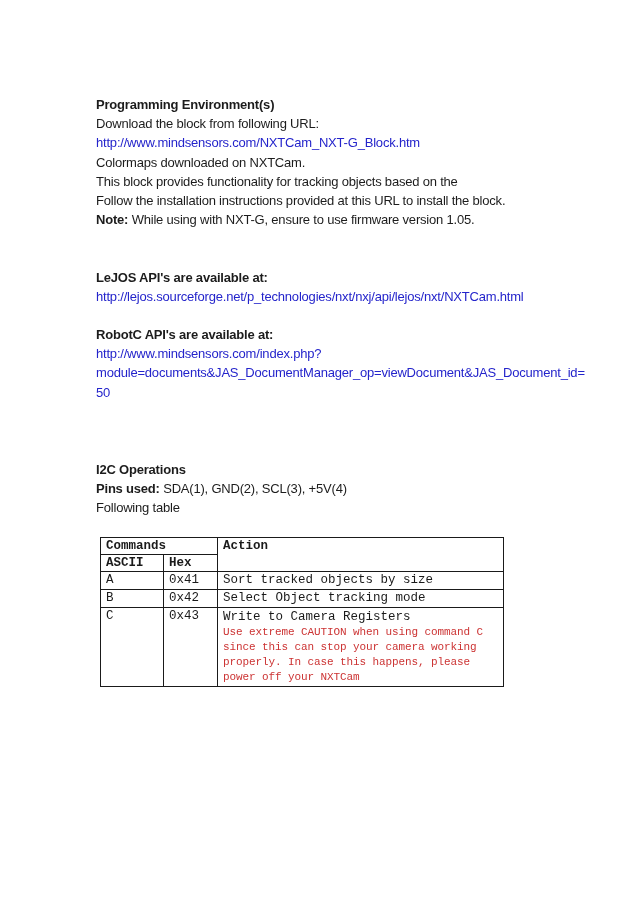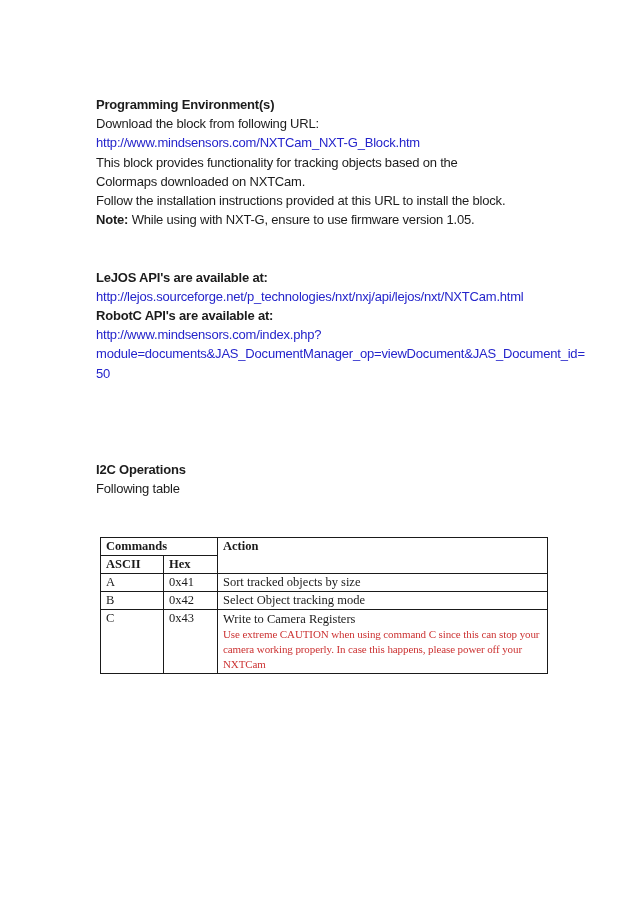--- a/index.html
+++ b/index.html
@@ -29,22 +29,22 @@
   }
   
   .cmd-table-wrap {
     position: absolute;
     left: 100px;
     top: 537px;
   }
   table.cmd-table {
     border-collapse: collapse;
     table-layout: fixed;
-    width: 448px;
-    font-family: Liberation Serif, serif;
+    width: 404px;
+    font-family: Liberation Mono, monospace;
     font-size: 12.5px;
     color: #1a1a1a;
   }
   table.cmd-table td {
     border: 1.6px solid #1a1a1a;
     padding: 1px 5px;
     vertical-align: top;
     overflow: hidden;
   }
   .col-ascii { width: 63px; }
@@ -62,40 +62,41 @@
   }
   .action-line { display: block; line-height: 16px; }
 </style>
 </head>
 <body>
 
 <div class="doc-section" style="top:95px">
   <div class="doc-line bold">Programming Environment(s)</div>
   <div class="doc-line">Download the block from following URL:</div>
   <div class="doc-line link">http://www.mindsensors.com/NXTCam_NXT-G_Block.htm</div>
+  <div class="doc-line">Colormaps downloaded on NXTCam.</div>
   <div class="doc-line">This block provides functionality for tracking objects based on the</div>
-  <div class="doc-line">Colormaps downloaded on NXTCam.</div>
   <div class="doc-line">Follow the installation instructions provided at this URL to install the block.</div>
   <div class="doc-line"><span class="bold">Note:</span><span> While using with NXT-G, ensure to use firmware version 1.05.</span></div>
 </div>
 
 <div class="doc-section" style="top:268px">
   <div class="doc-line bold">LeJOS API's are available at:</div>
   <div class="doc-line link">http://lejos.sourceforge.net/p_technologies/nxt/nxj/api/lejos/nxt/NXTCam.html</div>
 </div>
 
-<div class="doc-section" style="top:306px">
+<div class="doc-section" style="top:325px">
   <div class="doc-line bold">RobotC API's are available at:</div>
   <div class="doc-line link">http://www.mindsensors.com/index.php?</div>
   <div class="doc-line link">module=documents&amp;JAS_DocumentManager_op=viewDocument&amp;JAS_Document_id=</div>
   <div class="doc-line link">50</div>
 </div>
 
 <div class="doc-section" style="top:460px">
   <div class="doc-line bold">I2C Operations</div>
+  <div class="doc-line"><span class="bold">Pins used:</span><span> SDA(1), GND(2), SCL(3), +5V(4)</span></div>
   <div class="doc-line">Following table</div>
 </div>
 
 <div class="cmd-table-wrap">
   <table class="cmd-table">
     <colgroup>
       <col class="col-ascii">
       <col class="col-hex">
       <col>
     </colgroup>

